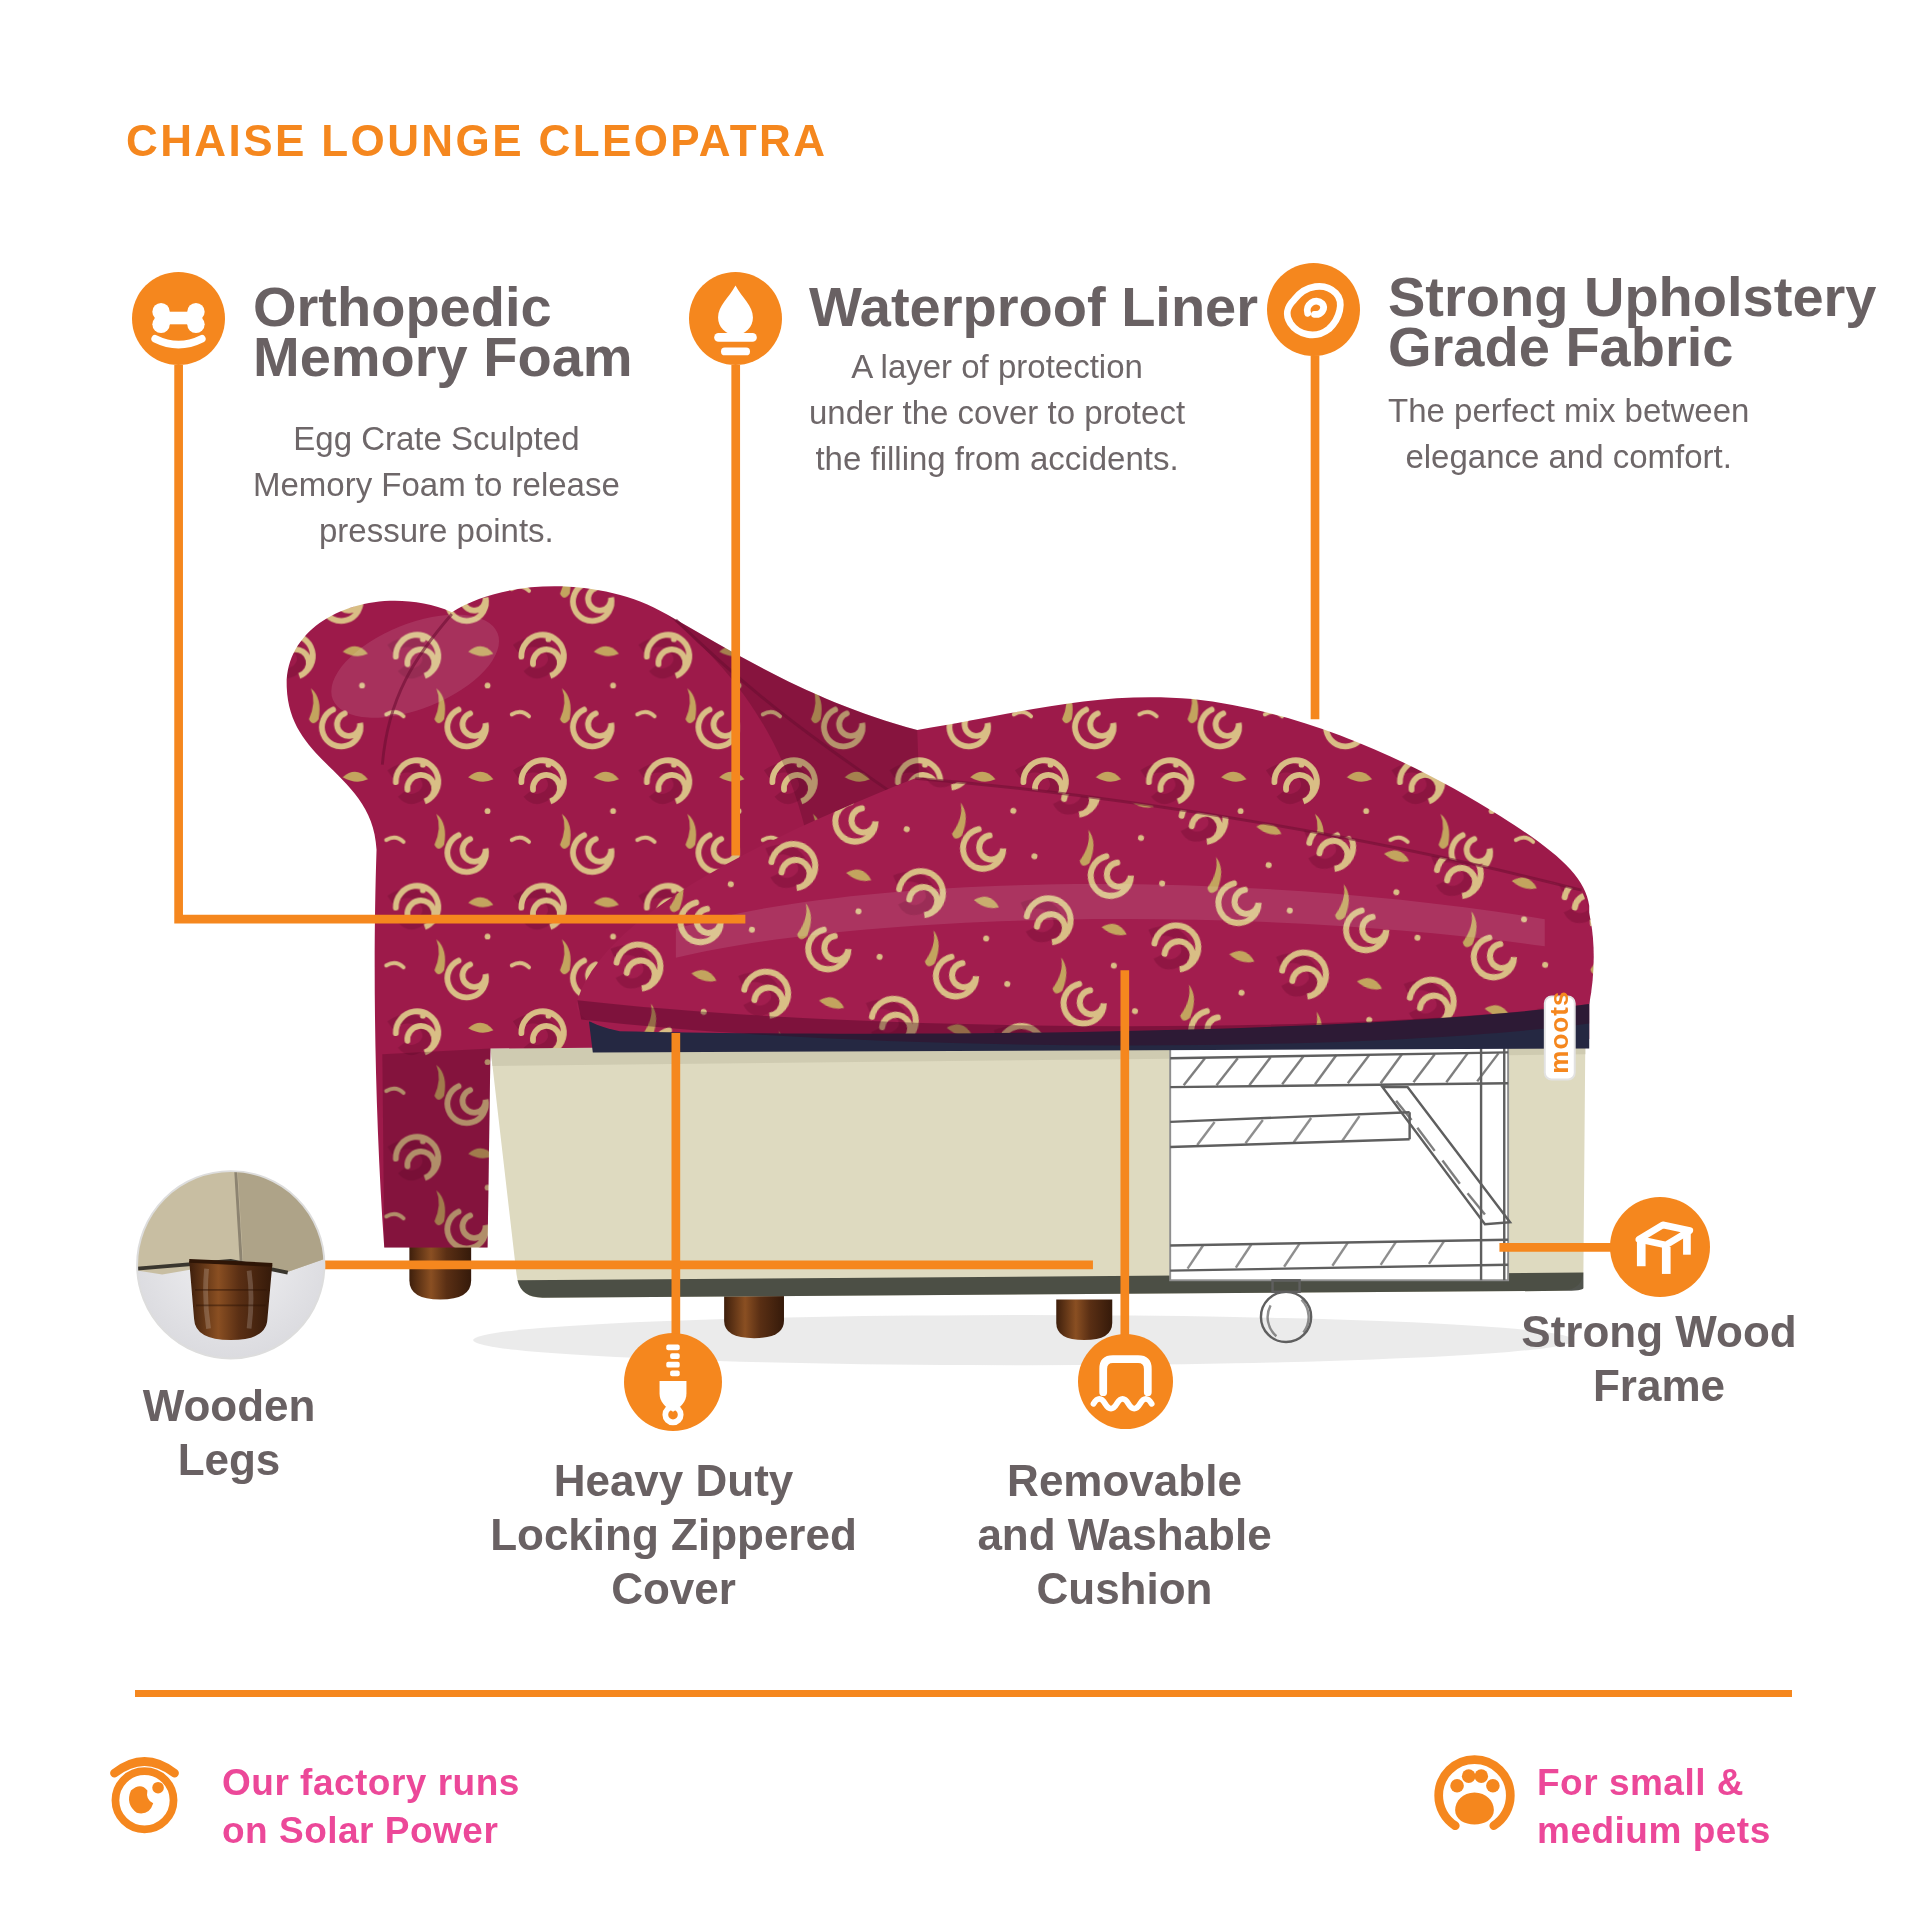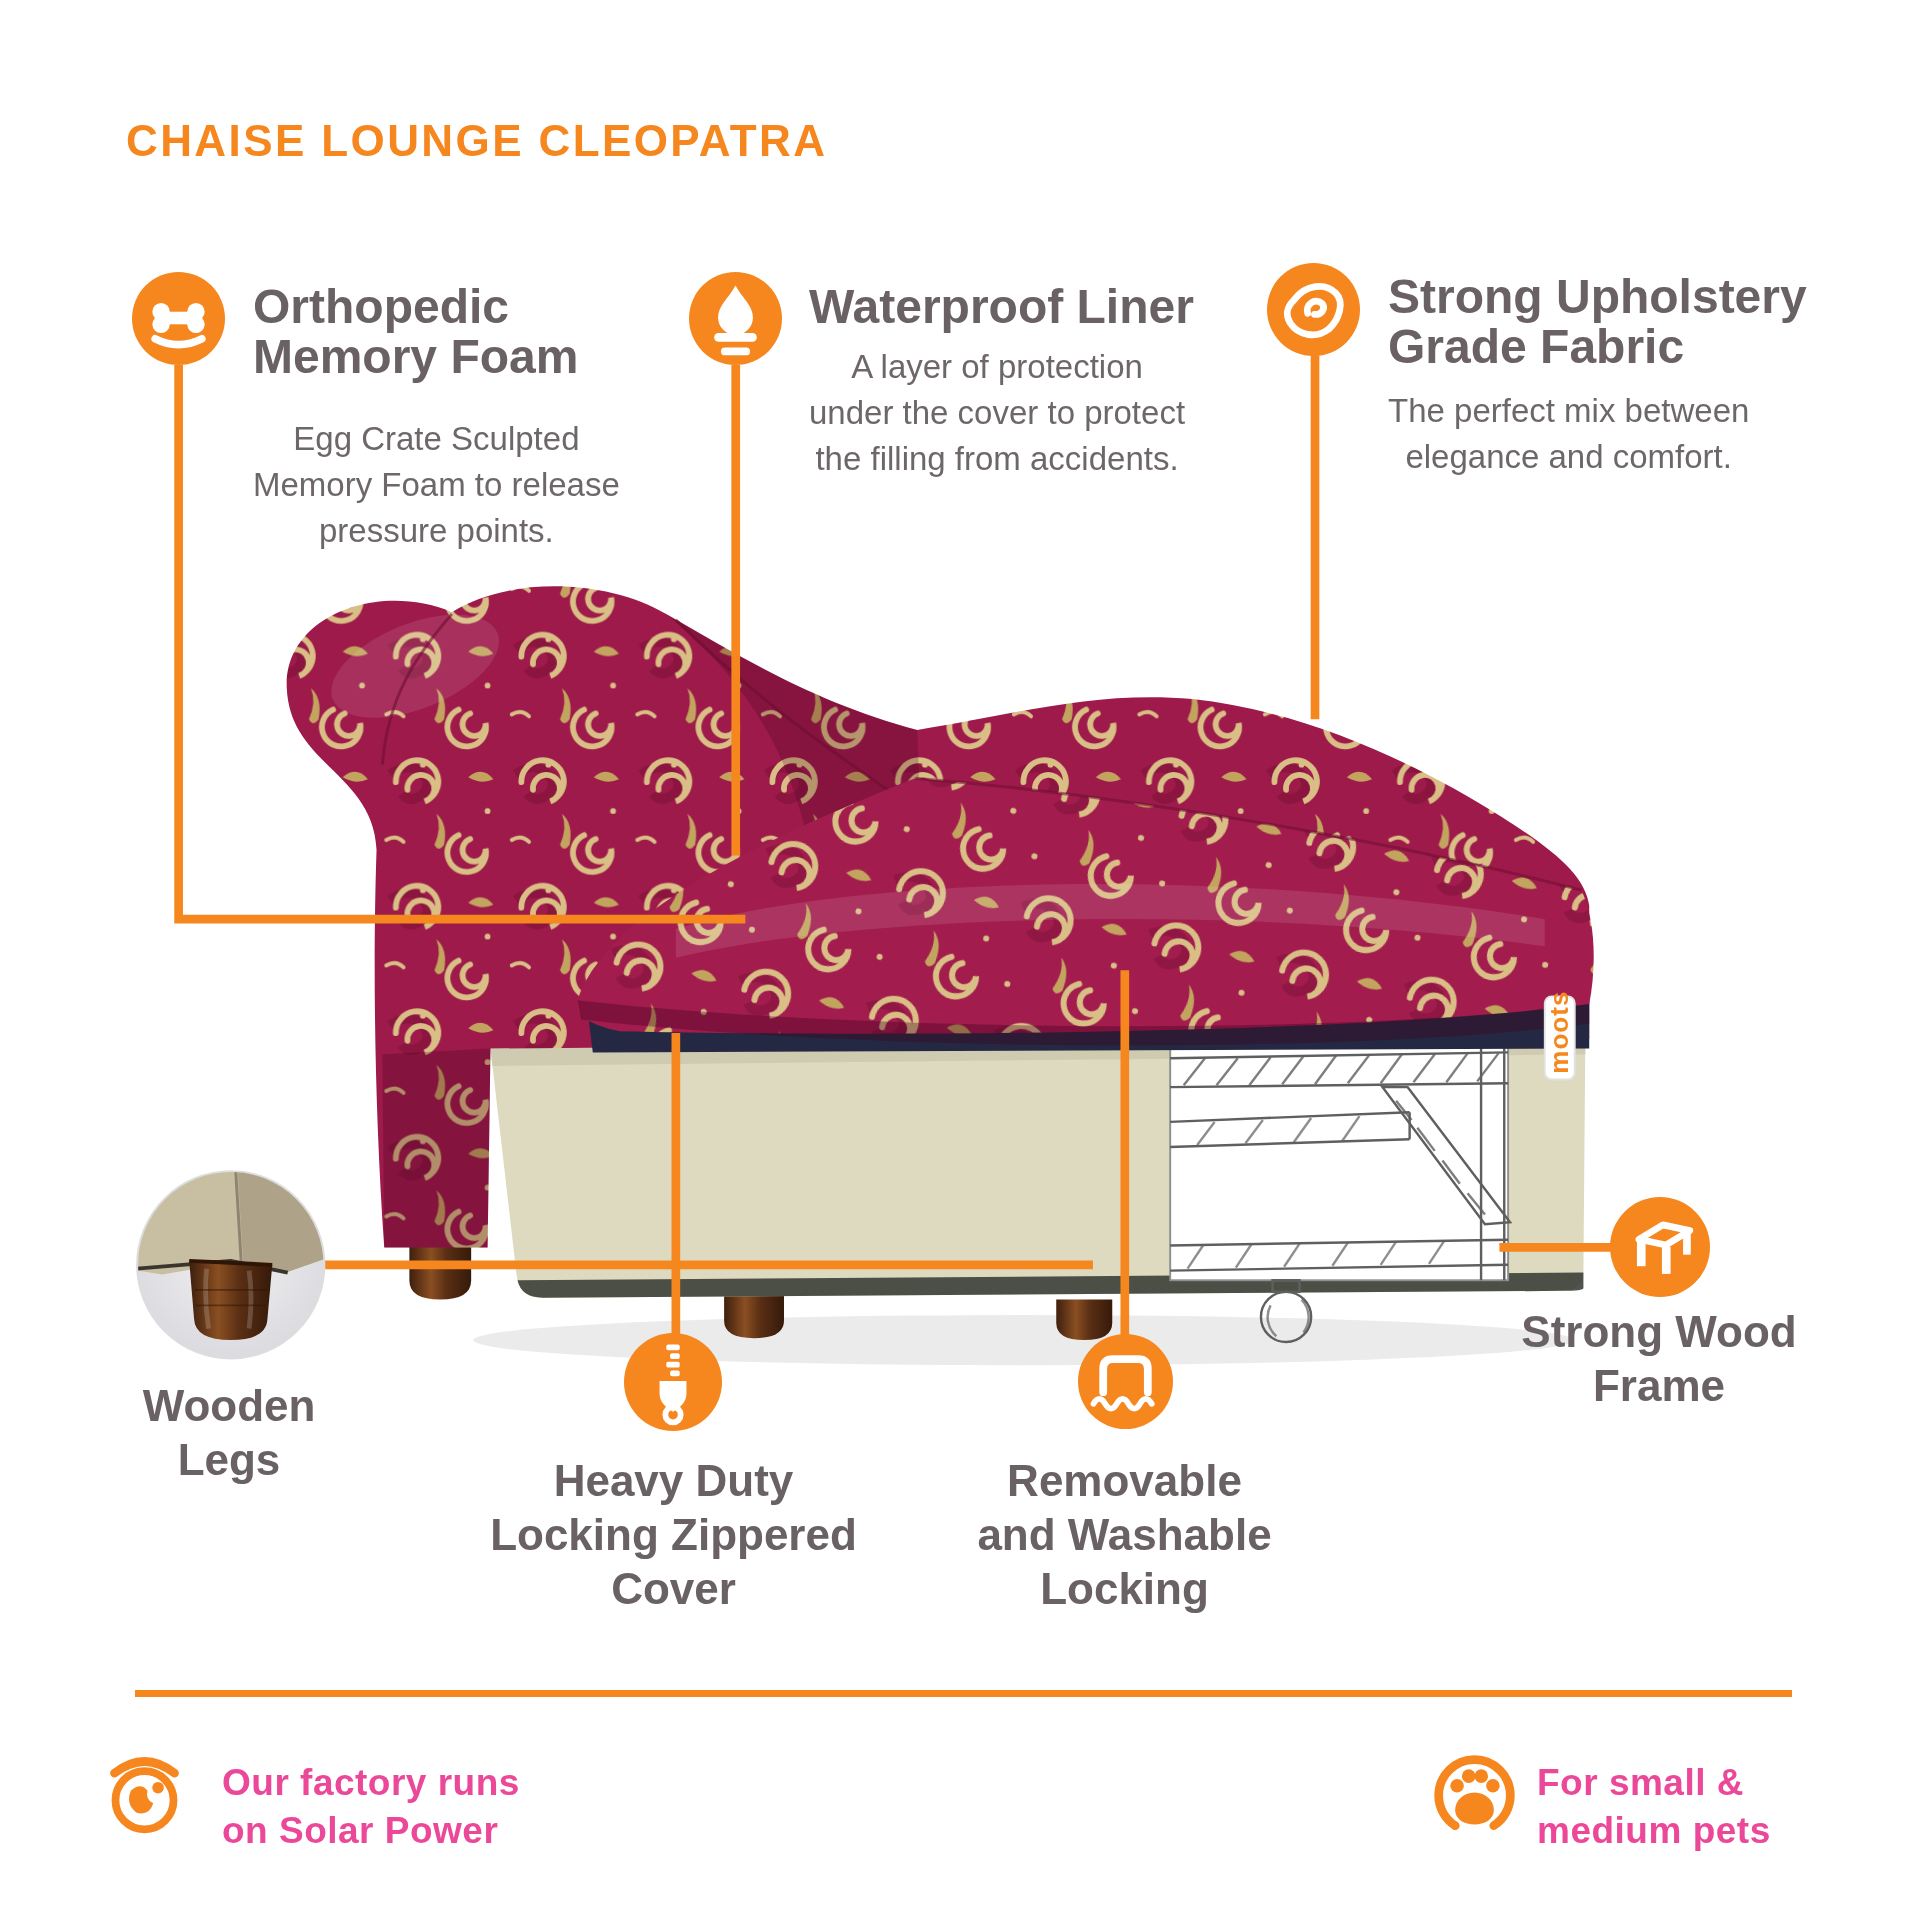--- a/index.html
+++ b/index.html
@@ -2,21 +2,21 @@
 <html><head>
 <meta charset="utf-8">
 <style>
   html,body{margin:0;padding:0;background:#fff;}
   .canvas{position:relative;width:1931px;height:1931px;background:#ffffff;overflow:hidden;
           font-family:"Liberation Sans",sans-serif;color:#696163;}
   .abs{position:absolute;}
   .page-title{left:126px;top:116px;font-size:44px;font-weight:bold;letter-spacing:2.4px;color:#F5871E;}
   .badge{position:absolute;border-radius:50%;background:#F5871E;display:flex;align-items:center;justify-content:center;}
   .badge svg{display:block;}
-  .c-title{font-weight:bold;font-size:48px;line-height:50px;color:#696163;}
+  .c-title{font-weight:bold;font-size:56px;line-height:50px;color:#696163;}
   .c-body{font-size:33px;line-height:46px;color:#6E6769;font-weight:normal;text-align:center;}
   .b-label{font-weight:bold;font-size:44px;line-height:54px;color:#696163;text-align:center;}
   .f-label{font-weight:bold;font-size:37px;line-height:48px;color:#ec4899;letter-spacing:0.5px;}
   .divider{position:absolute;left:135px;top:1690px;width:1657px;height:6.8px;background:#F5871E;}
   svg text.tagtxt{font-family:"Liberation Sans",sans-serif;font-weight:bold;font-size:27px;fill:#F5871E;letter-spacing:1px;}
 </style>
 </head>
 <body>
 
 <div class="canvas">
@@ -267,21 +267,21 @@
 
   <div class="badge" style="left:1078px;top:1334px;width:95px;height:95px">
     <svg width="95" height="95" viewBox="0 0 98 98">
       <path d="M26 60 V36 Q26 26 36 26 H62 Q72 26 72 36 V60" stroke="#fff" stroke-width="8" fill="none" stroke-linecap="round"></path>
       <path d="M16 72 q6 -10 12 0 q6 10 12 0 q6 -10 12 0 q6 10 12 0 q6 -10 12 0" stroke="#fff" stroke-width="6" fill="none" stroke-linecap="round"></path>
     </svg>
   </div>
   <div class="abs b-label" style="left:883px;top:1454px;width:483px">
     <div>Removable</div>
     <div>and Washable</div>
-    <div>Locking</div>
+    <div>Cushion</div>
   </div>
 
   <div class="badge" style="left:1610px;top:1197px;width:100px;height:100px">
     <svg width="100" height="100" viewBox="0 0 104 104">
       <path d="M30 44 L55 29 L83 35 L58 50 Z" stroke="#fff" stroke-width="7" fill="none" stroke-linejoin="round"></path>
       <rect x="28" y="46" width="9" height="26" fill="#fff"></rect>
       <rect x="54" y="52" width="9" height="28" fill="#fff"></rect>
       <rect x="76" y="38" width="8" height="22" fill="#fff"></rect>
     </svg>
   </div>

